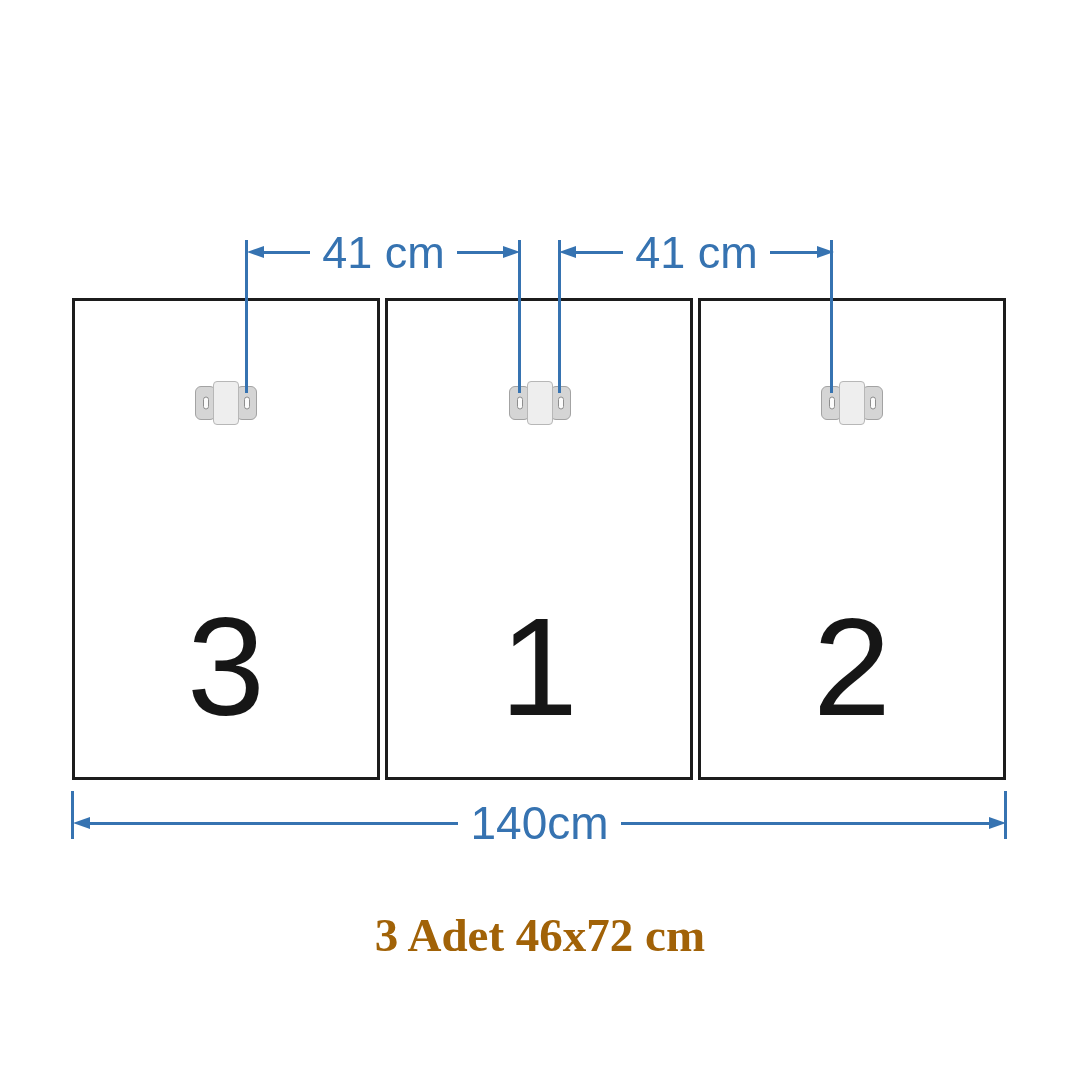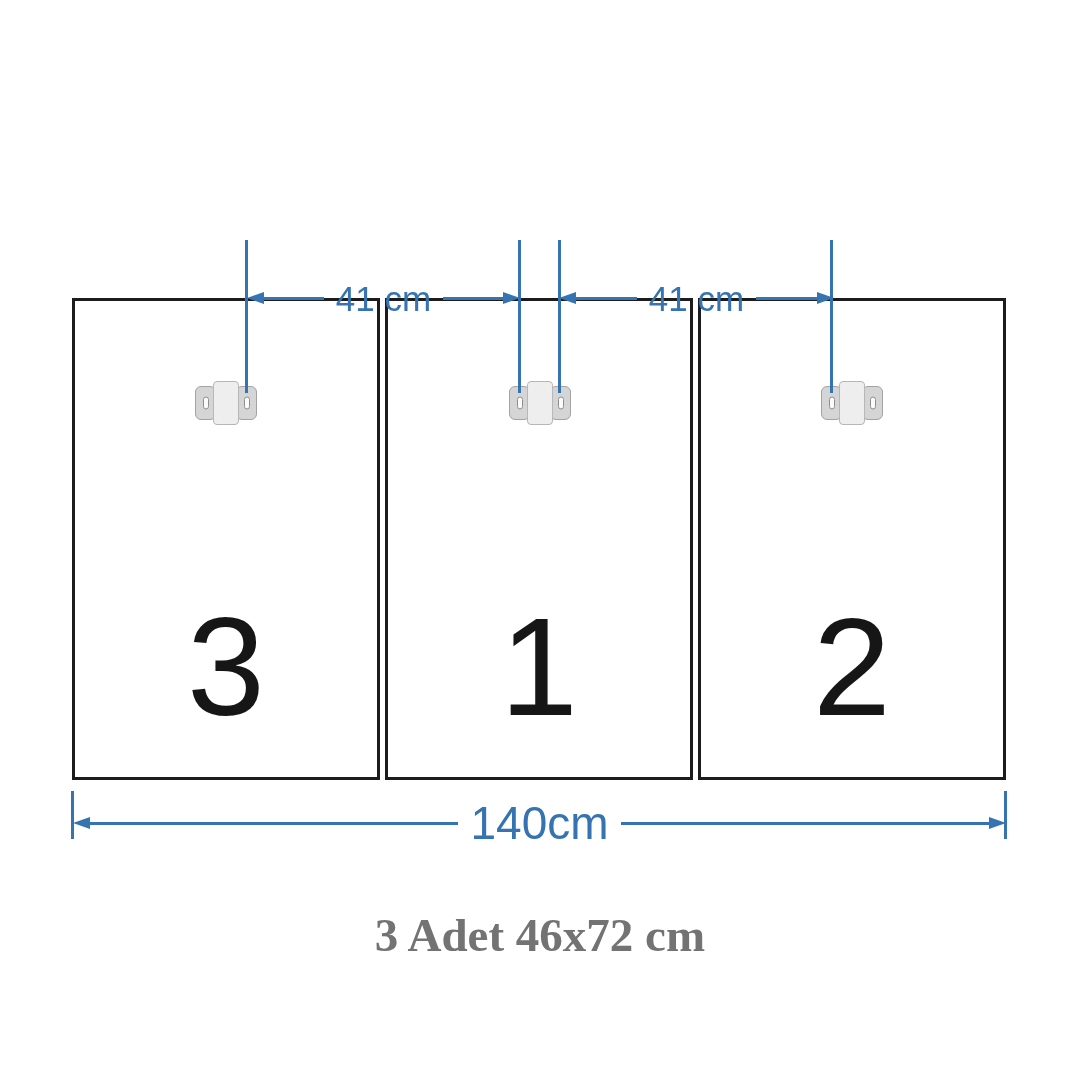--- a/index.html
+++ b/index.html
@@ -91,21 +91,21 @@
   .tick-right { left:1004px; }
 
   .dim-row {
     position:absolute;
     display:flex;
     align-items:center;
     height:56px;
     color:#3673b1;
     z-index:4;
   }
-  .dim-top    { top:224px; font-size:35px;margin-top:46px; }
+  .dim-top    { top:224px; font-size:45px; }
   .dim-bottom { top:795px; font-size:46px; left:73px; width:933px;justify-content:center; }
   .dim-left-gap  { left:247px; width:273px; }
   .dim-right-gap { left:559px; width:275px; }
 
   .dim-line { flex:1; height:3px; background:#3673b1; }
   .arrow { width:0; height:0; border-style:solid; }
   .arrow.left {
     border-width:6px 17px 6px 0;
     border-color:transparent #3673b1 transparent transparent;
   }
@@ -121,21 +121,21 @@
 
   
   .caption {
     position:absolute;
     left:0; right:0;
     top:908px;
     text-align:center;
     font-family:"Liberation Serif", serif;
     font-weight:bold;
     font-size:47px;
-    color:#737373;
+    color:#a16207;
   }
 </style>
 </head>
 <body>
 
 <div id="canvas">
 
   <div class="panel panel-a">
     <div class="panel-number">3</div>
   </div>

